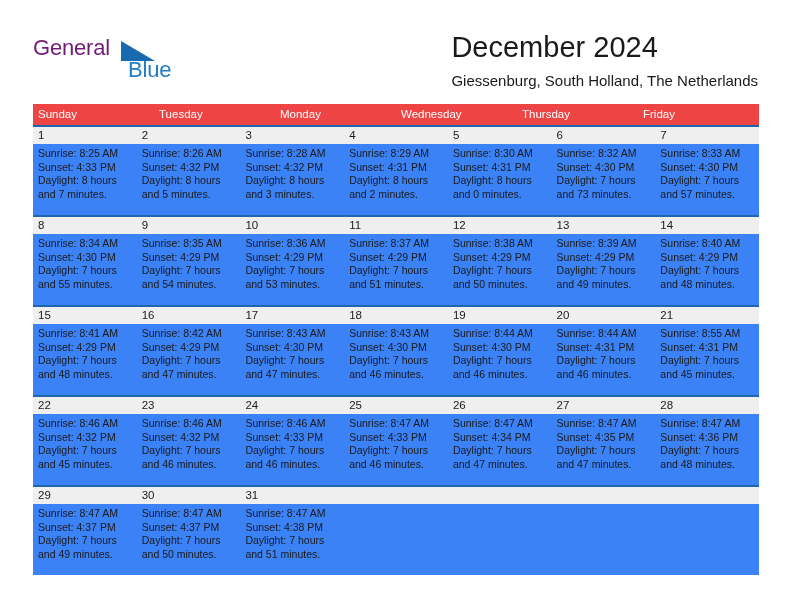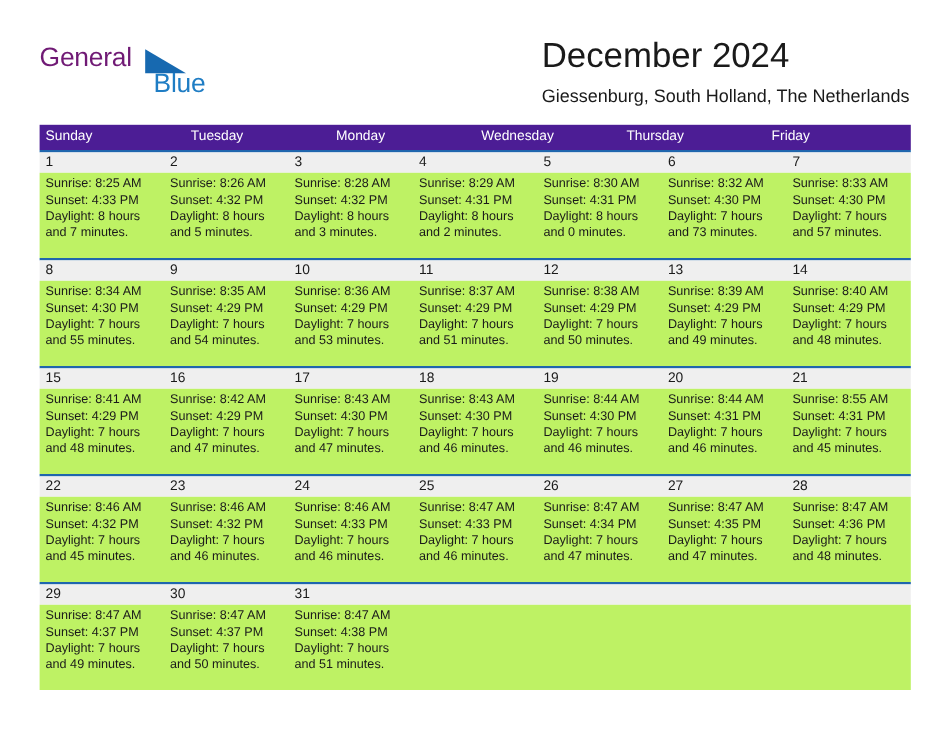--- a/index.html
+++ b/index.html
@@ -88,21 +88,21 @@
 
   
   .calendar {
     position: absolute;
     left: 33px;
     top: 104px;
     width: 726px;
   }
   .week-head {
     display: flex;
-    background: #4c1d95;
+    background: #ef4444;
     height: 21px;
   }
   .week-head .dow {
     flex: 1 1 0;
     color: #ffffff;
     font-size: 11.5px;
     line-height: 21px;
     padding-left: 5px;
     box-sizing: border-box;
     white-space: nowrap;
@@ -122,21 +122,21 @@
   .week .numrow .num {
     flex: 1 1 0;
     font-size: 11.5px;
     line-height: 17px;
     padding-left: 5px;
     box-sizing: border-box;
     color: #1a1a1a;
   }
   .week .bodyrow {
     display: flex;
-    background: #bef264;
+    background: #3b82f6;
     height: 71px;
   }
   .week .bodyrow .cell {
     flex: 1 1 0;
     padding: 3px 5px 0 5px;
     box-sizing: border-box;
   }
   .cell .line {
     font-size: 10.5px;
     line-height: 13.6px;

